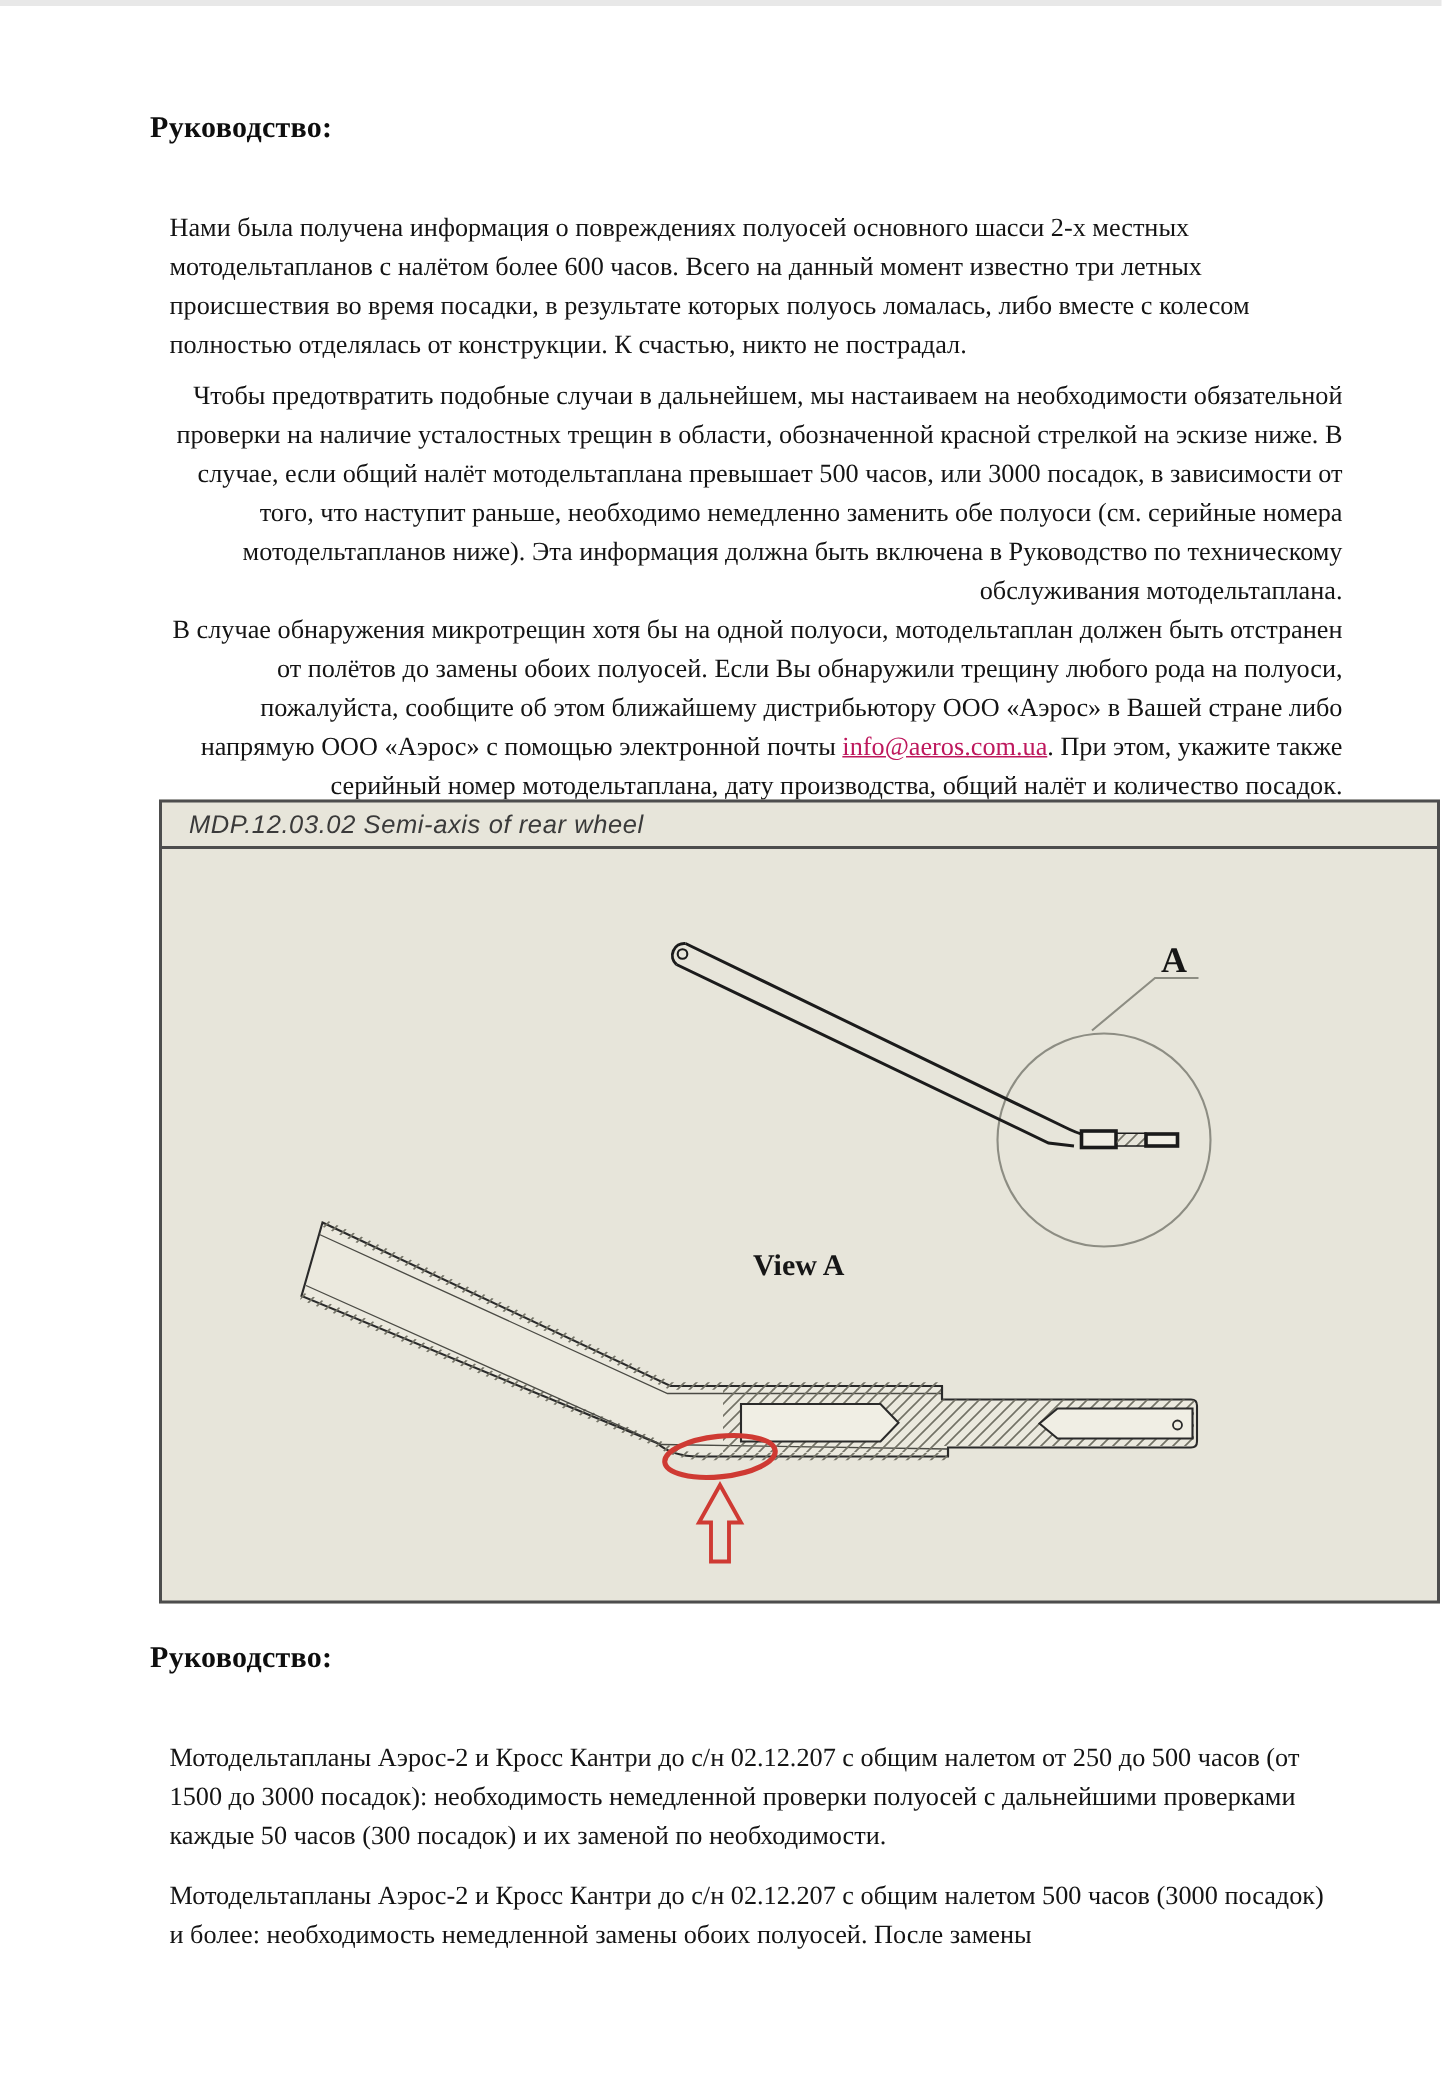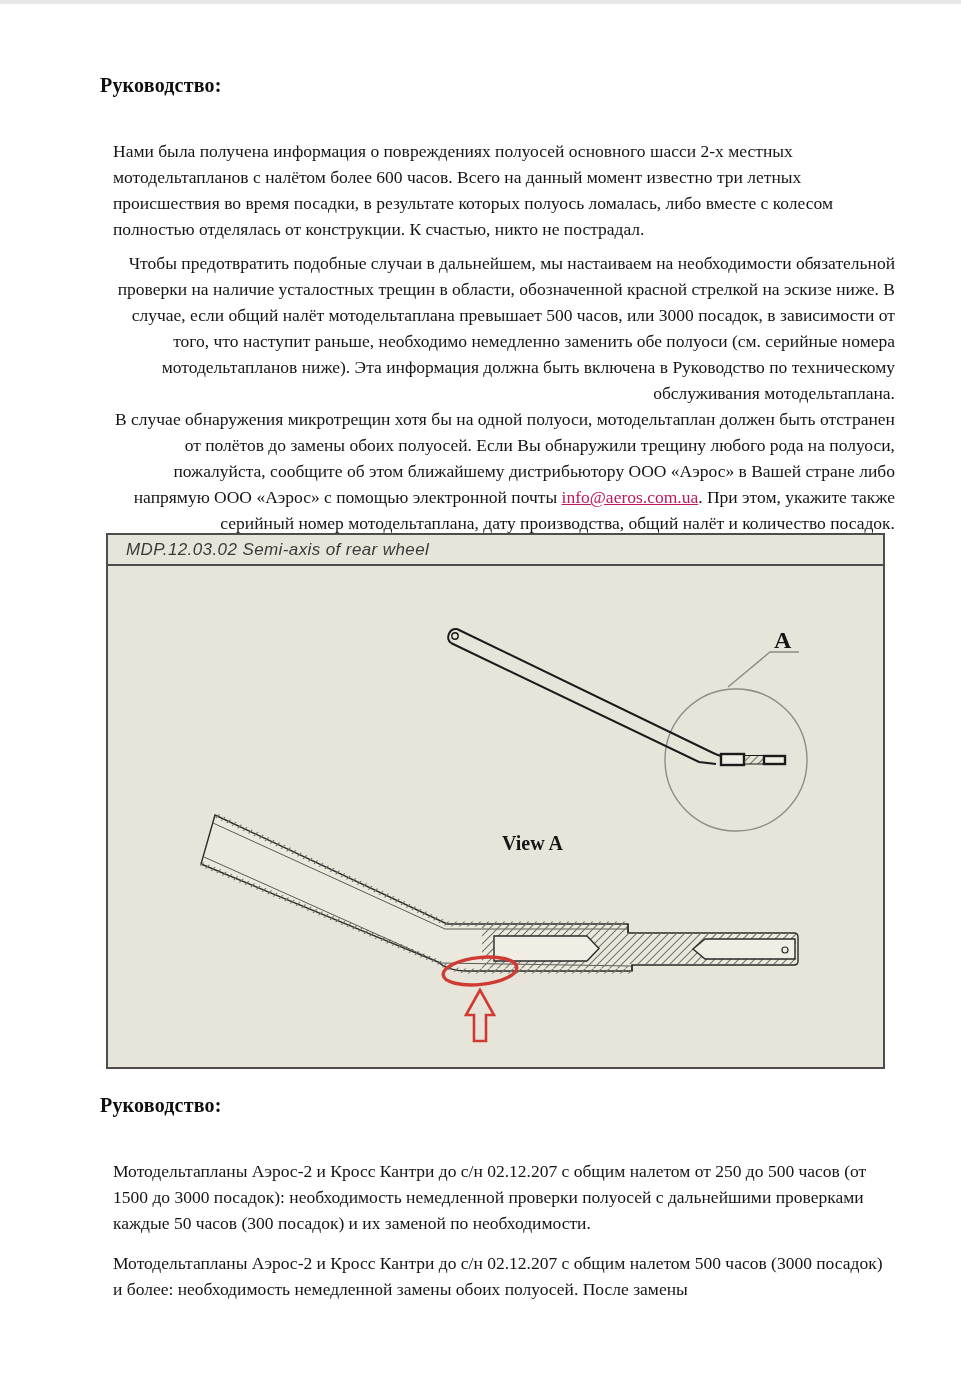--- a/index.html
+++ b/index.html
@@ -19,21 +19,21 @@
     font-size:17.5px;line-height:26px;color:#141414;text-align:left;
   }
   .p1{top:125px;}
   .p23{top:237px;text-align:right;}
   .pA{top:1145px;}
   .pB{top:1237px;}
   .body-text p{margin:0;}
   .u{}
   a.email-link{color:#be185d;text-decoration:underline;cursor:pointer;}
   .figure{
-    position:absolute;left:106px;top:533px;width:779px;height:536px;
+    position:absolute;left:106px;top:533px;width:854px;height:536px;
     background:#e7e5da;border:2px solid #4d4d4d;box-sizing:border-box;
   }
   .figure-header{
     height:31px;border-bottom:2px solid #4d4d4d;display:flex;align-items:center;
     padding-left:18px;box-sizing:border-box;
   }
   .figure-title{
     font-family:"Liberation Sans", sans-serif;font-style:italic;
     font-size:17px;color:#3a3a3a;letter-spacing:.4px;
   }

